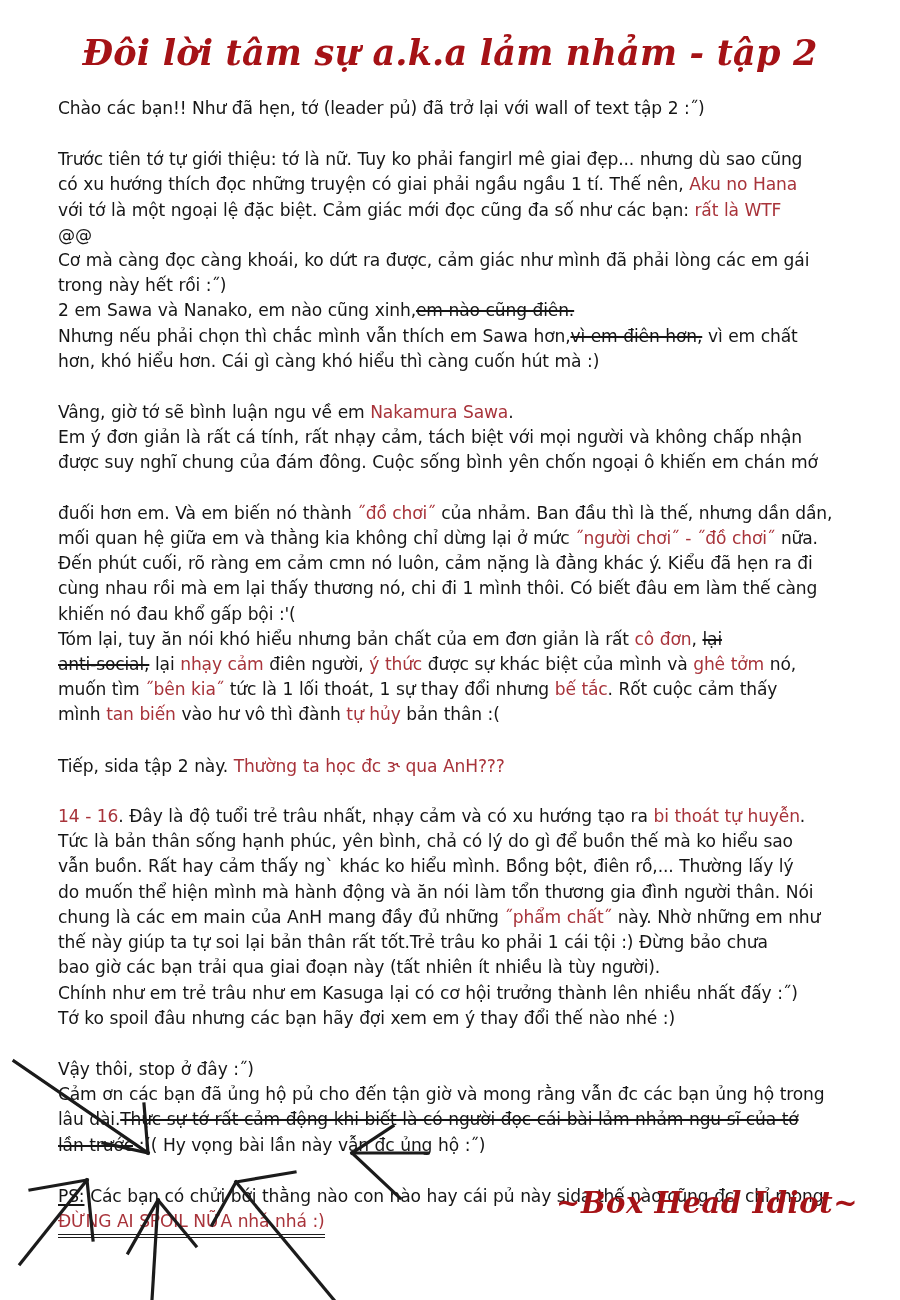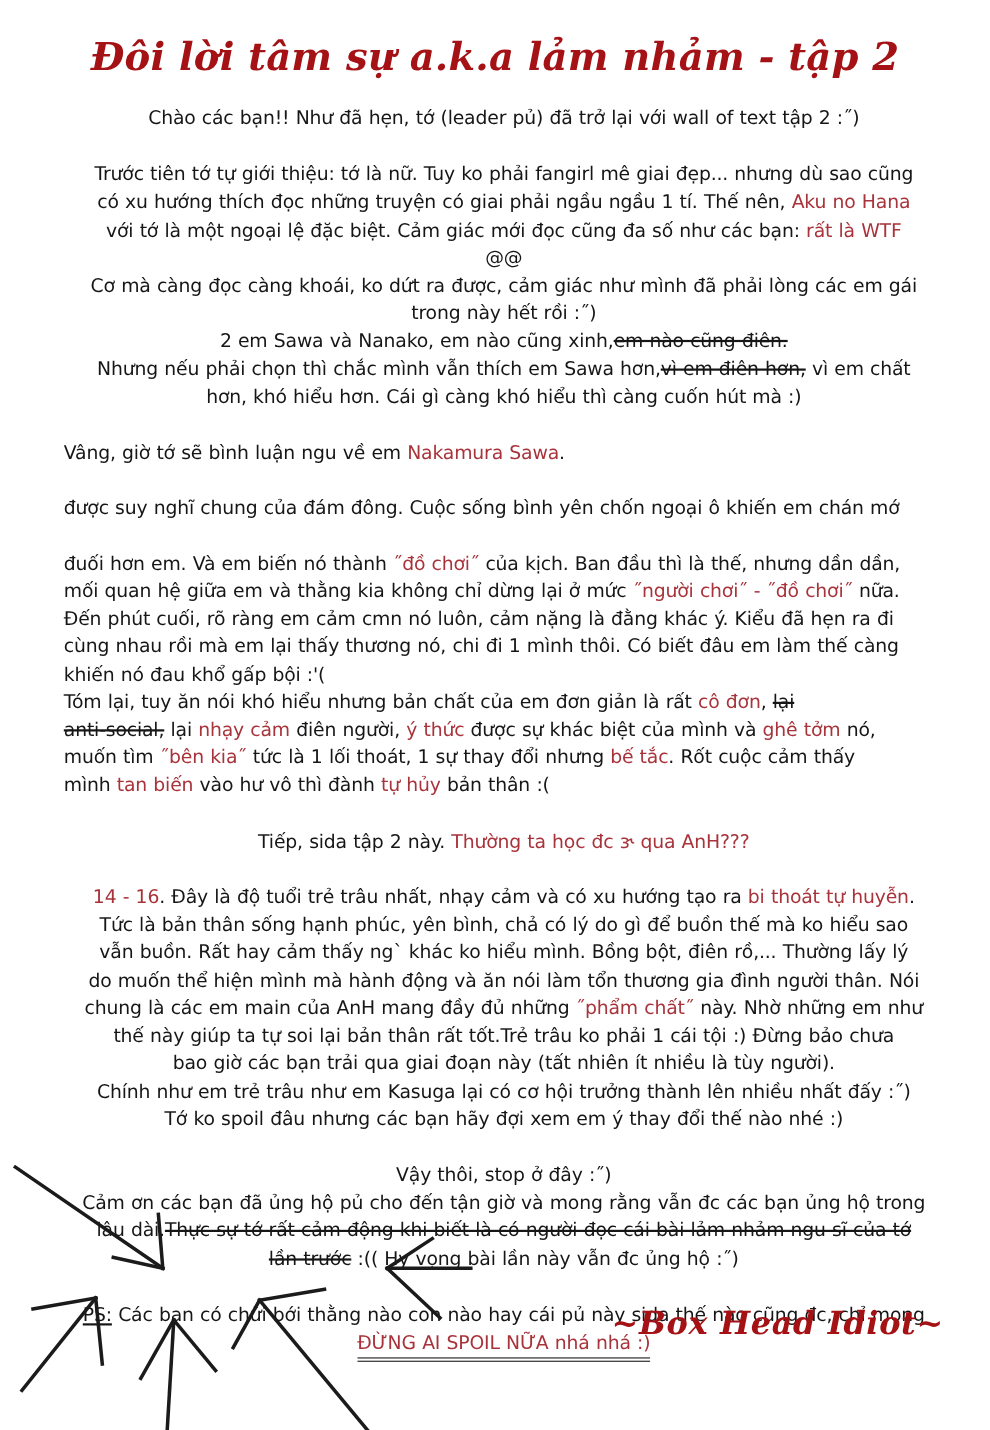--- a/index.html
+++ b/index.html
@@ -40,21 +40,21 @@
     left: 58px;
     top: 96px;
     width: 800px;
   }
   .para {
     margin: 0 0 0 0;
     font-size: 17.1px;
     line-height: 25.2px;
     letter-spacing: -0.15px;
     word-spacing: 0.4px;
-    text-align: center;
+    text-align: left;
     color: #161616;
   }
   .para.justify { text-align: justify; text-justify: inter-word; }
   .gap-md { height: 26px; }
 
   
   .r    { color: #a8333a; }
   .s    { text-decoration: line-through; text-decoration-thickness: 1.6px; }
   .u    { text-decoration: underline; text-decoration-thickness: 1.5px; text-underline-offset: 2px; }
 
@@ -117,24 +117,24 @@
       <span>trong này hết rồi :˝)</span><br>
       <span>2 em Sawa và Nanako, em nào cũng xinh,</span><span class="s">em nào cũng điên.</span><br>
       <span>Nhưng nếu phải chọn thì chắc mình vẫn thích em Sawa hơn,</span><span class="s">vì em điên hơn,</span><span> vì em chất</span><br>
       <span>hơn, khó hiểu hơn. Cái gì càng khó hiểu thì càng cuốn hút mà :)</span>
     </p>
 
     <div class="gap-md"></div>
 
     <p class="para justify">
       <span>Vâng, giờ tớ sẽ bình luận ngu về em </span><span class="r">Nakamura Sawa</span><span>.</span><br>
-      <br>
+      <span>Em ý đơn giản là rất cá tính, rất nhạy cảm, tách biệt với mọi người và không chấp nhận</span><br>
       <span>được suy nghĩ chung của đám đông. Cuộc sống bình yên chốn ngoại ô khiến em chán mớ</span><br>
       <br>
-      <span>đuối hơn em. Và em biến nó thành </span><span class="r">˝đồ chơi˝</span><span> của kịch. Ban đầu thì là thế, nhưng dần dần,</span><br>
+      <span>đuối hơn em. Và em biến nó thành </span><span class="r">˝đồ chơi˝</span><span> của nhảm. Ban đầu thì là thế, nhưng dần dần,</span><br>
       <span>mối quan hệ giữa em và thằng kia không chỉ dừng lại ở mức </span><span class="r">˝người chơi˝ - ˝đồ chơi˝</span><span> nữa.</span><br>
       <span>Đến phút cuối, rõ ràng em cảm cmn nó luôn, cảm nặng là đằng khác ý. Kiểu đã hẹn ra đi</span><br>
       <span>cùng nhau rồi mà em lại thấy thương nó, chi đi 1 mình thôi. Có biết đâu em làm thế càng</span><br>
       <span>khiến nó đau khổ gấp bội :'(</span>
     </p>
 
     <p class="para justify">
       <span>Tóm lại, tuy ăn nói khó hiểu nhưng bản chất của em đơn giản là rất </span><span class="r">cô đơn</span><span>, </span><span class="s">lại</span><br>
       <span class="s">anti-social,</span><span> lại </span><span class="r">nhạy cảm</span><span> điên người, </span><span class="r">ý thức</span><span> được sự khác biệt của mình và </span><span class="r">ghê tởm</span><span> nó,</span><br>
       <span>muốn tìm </span><span class="r">˝bên kia˝</span><span> tức là 1 lối thoát, 1 sự thay đổi nhưng </span><span class="r">bế tắc</span><span>. Rốt cuộc cảm thấy</span><br>

